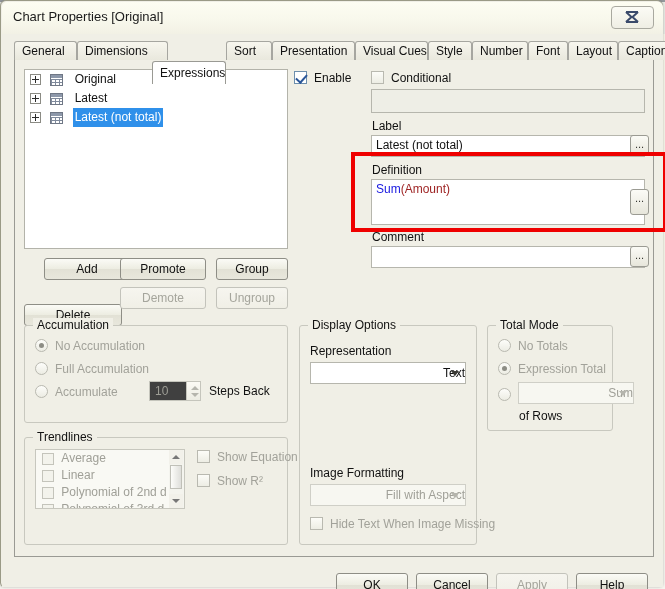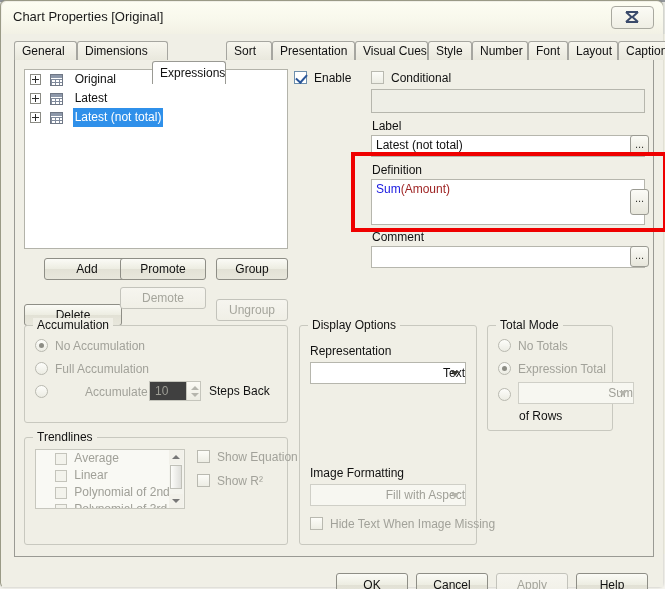--- a/index.html
+++ b/index.html
@@ -115,21 +115,21 @@
     font-size:12px;color:#9d9d95;line-height:18px;padding-left:5px;}
   .spinbtns{position:absolute;width:15px;height:20px;border:1px solid #c5c5bc;box-sizing:border-box;
     background:linear-gradient(180deg,#fbfaf4,#ececE3);}
   .spinbtns .up,.spinbtns .dn{position:absolute;left:4px;width:0;height:0;
     border-left:4px solid transparent;border-right:4px solid transparent;}
   .spinbtns .up{top:4px;border-bottom:4px solid #b5b5ad;}
   .spinbtns .dn{top:11px;border-top:4px solid #b5b5ad;}
 
   
   #tl-list{position:absolute;border:1px solid #c7c7be;background:#f9f9f4;box-sizing:border-box;overflow:hidden;}
-  .tl-row{position:relative;height:17px;line-height:17px;padding-left:19px;white-space:nowrap;}
+  .tl-row{position:relative;height:17px;line-height:17px;padding-left:6px;white-space:nowrap;}
   .tl-chk{display:inline-block;width:12px;height:12px;border:1px solid #c4c4bb;background:#f3f3ec;
     vertical-align:middle;margin-right:4px;box-sizing:border-box;}
   .tl-txt{display:inline-block;vertical-align:middle;font-size:12px;color:#a0a098;}
   #tl-sb{position:absolute;width:16px;border:1px solid #c7c7be;border-left:none;background:#f4f4ee;box-sizing:border-box;}
   #tl-sb .sbup,#tl-sb .sbdn{position:absolute;left:0;width:14px;height:14px;background:#f2f1ea;}
   #tl-sb .sbup .t{position:absolute;left:3px;top:5px;width:0;height:0;
     border-left:4px solid transparent;border-right:4px solid transparent;border-bottom:4px solid #777;}
   #tl-sb .sbdn .t{position:absolute;left:3px;top:5px;width:0;height:0;
     border-left:4px solid transparent;border-right:4px solid transparent;border-top:4px solid #777;}
   #tl-sb .thumb{position:absolute;left:1px;width:12px;background:linear-gradient(90deg,#fdfdfa,#dededa);
@@ -203,30 +203,30 @@
           <span class="grid-ico"></span>
           <span class="tree-label sel">Latest (not total)</span>
         </div>
       </div>
 
       <div class="btn" style="left:9px;top:198px;width:86px;margin-left:20px;">Add</div>
       <div class="btn" style="left:105px;top:198px;width:86px;text-align:center;">Promote</div>
       <div class="btn" style="left:201px;top:198px;width:72px;">Group</div>
       <div class="btn" style="left:9px;top:244px;width:98px;">Delete</div>
       <div class="btn dis" style="left:105px;top:227px;width:86px;">Demote</div>
-      <div class="btn dis" style="left:201px;top:239px;width:72px;">Ungroup</div>
+      <div class="btn dis" style="left:201px;top:227px;width:72px;">Ungroup</div>
 
       <div class="grp" style="left:9px;top:265px;width:264px;height:98px;">
         <span class="gtitle">Accumulation</span>
         <div class="radio on" style="left:10px;top:13px;"></div>
         <div class="lbl dis" style="left:30px;top:13px;">No Accumulation</div>
         <div class="radio" style="left:10px;top:36px;"></div>
         <div class="lbl dis" style="left:30px;top:36px;">Full Accumulation</div>
         <div class="radio" style="left:10px;top:59px;"></div>
-        <div class="lbl dis" style="left:30px;top:59px;margin-left:30px;">Accumulate</div>
+        <div class="lbl dis" style="left:30px;top:59px;">Accumulate</div>
         <div class="spin" style="left:124px;top:55px;width:38px;height:20px;">10</div>
         <div class="spinbtns" style="left:161px;top:55px;">
           <div class="up"></div>
           <div class="dn"></div>
         </div>
         <div class="lbl" style="left:184px;top:58px;">Steps Back</div>
       </div>
 
       <div class="grp" style="left:9px;top:377px;width:264px;height:108px;">
         <span class="gtitle">Trendlines</span>

